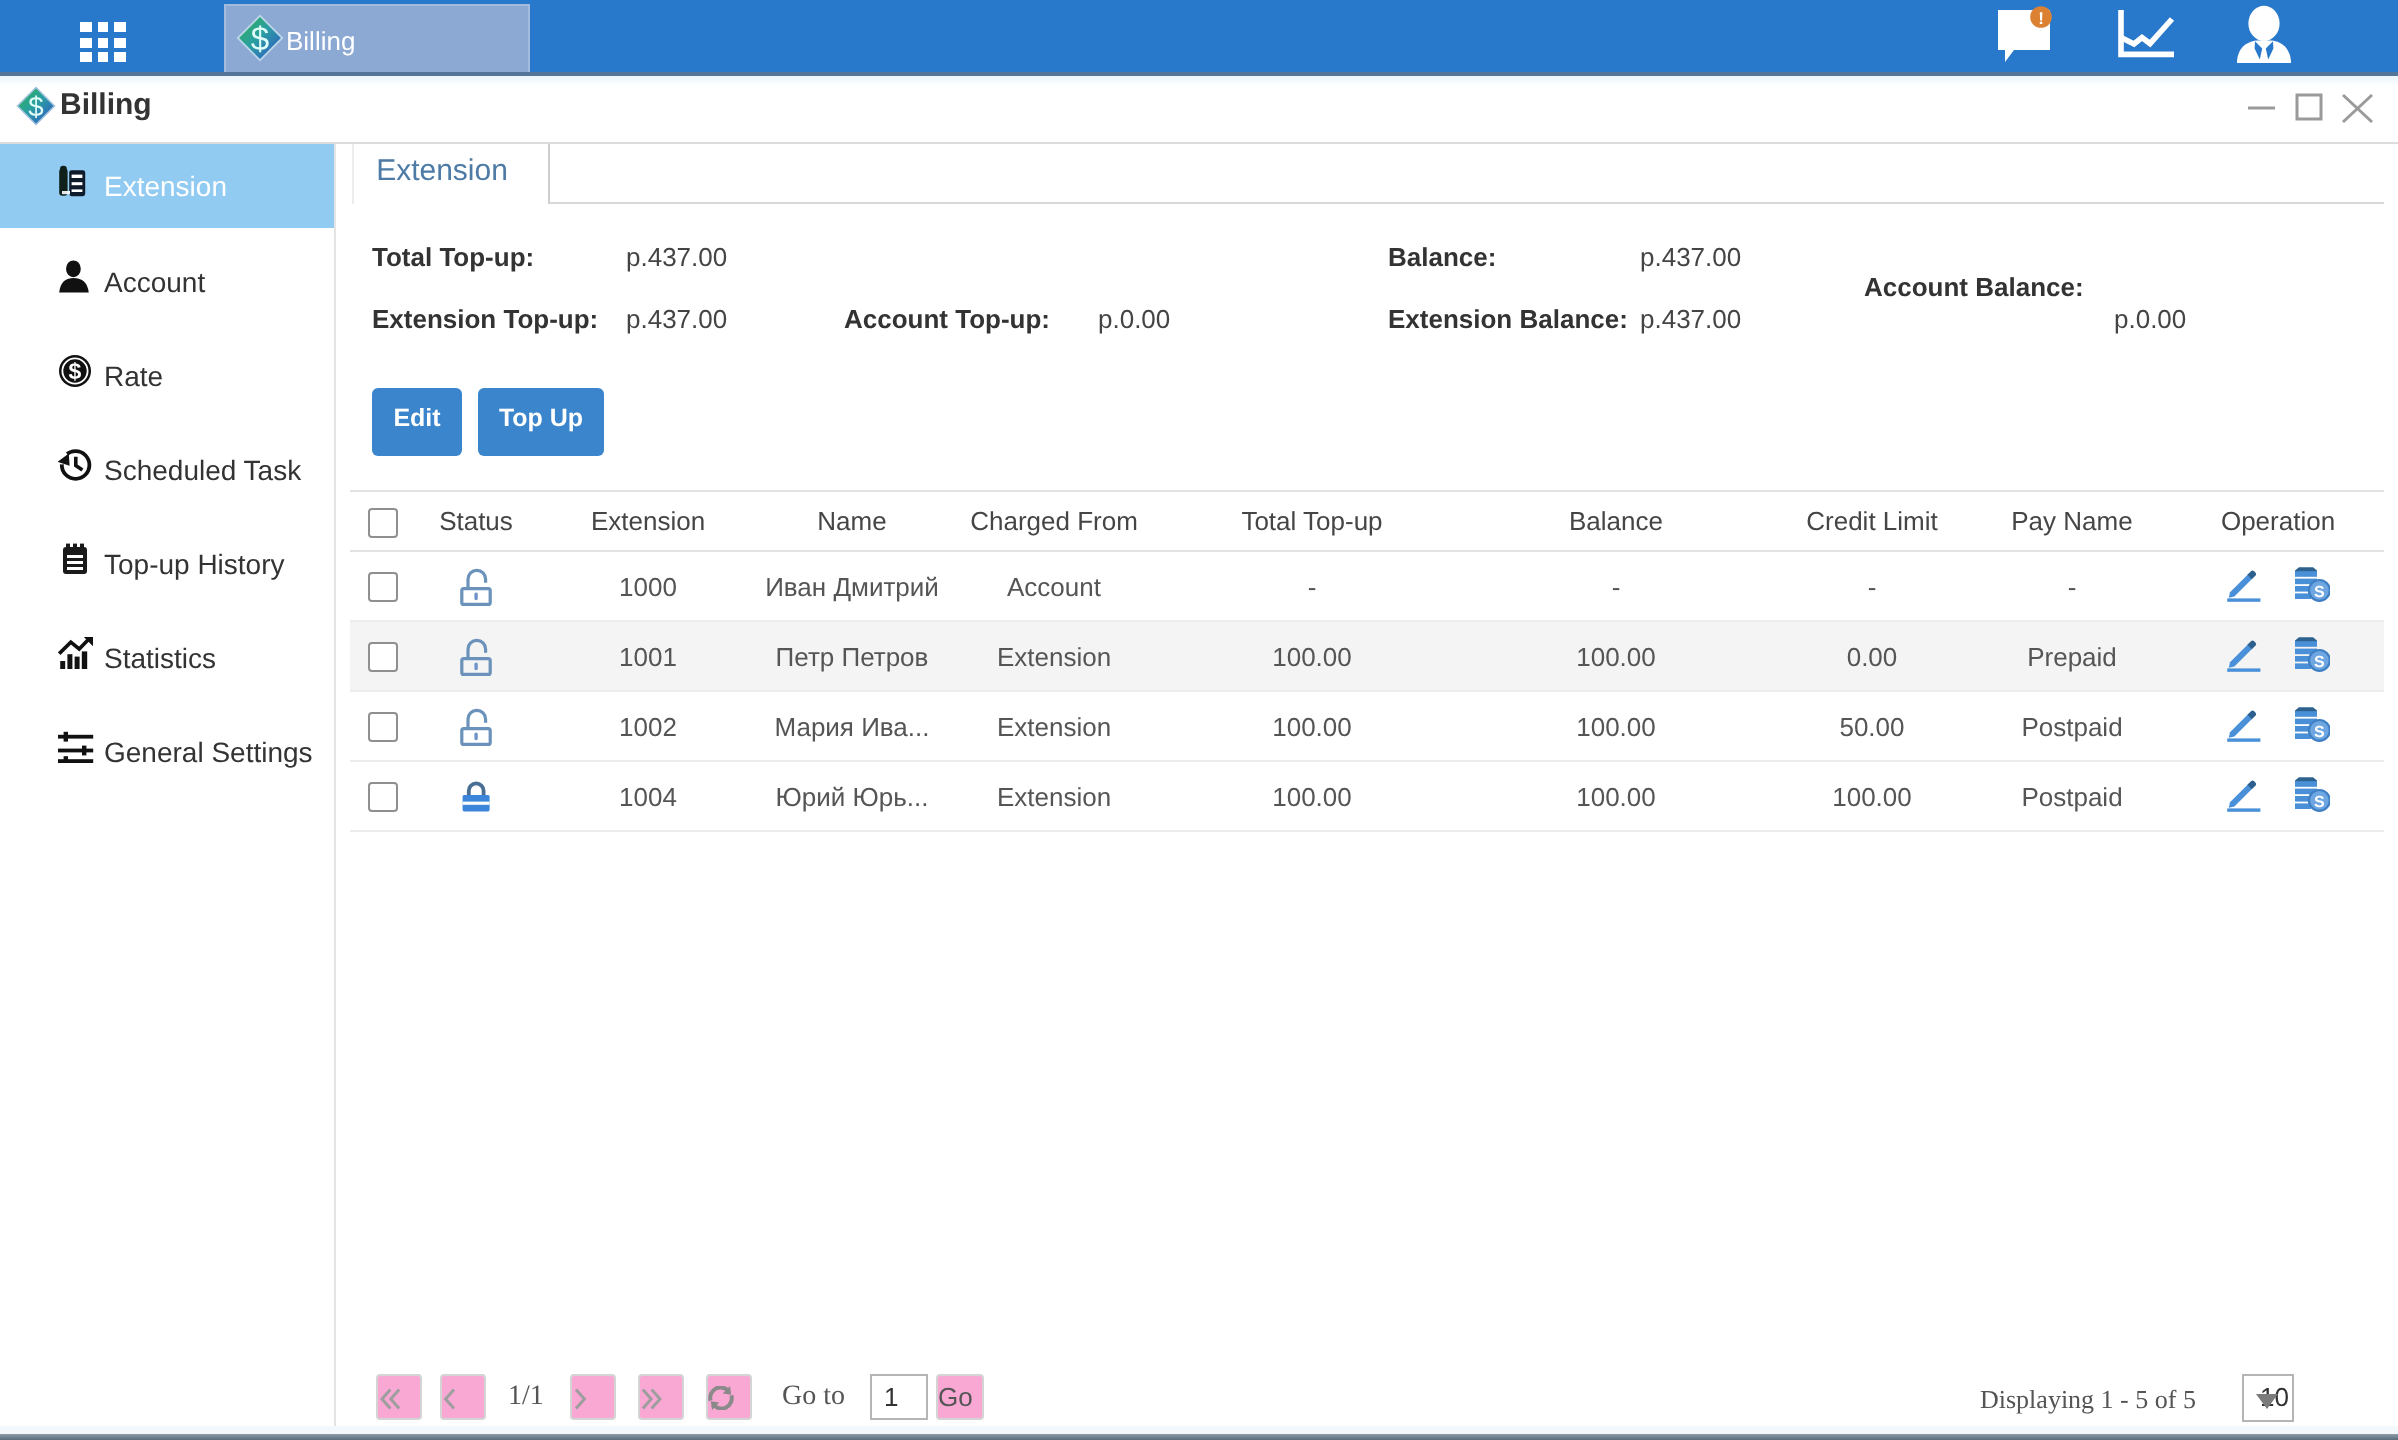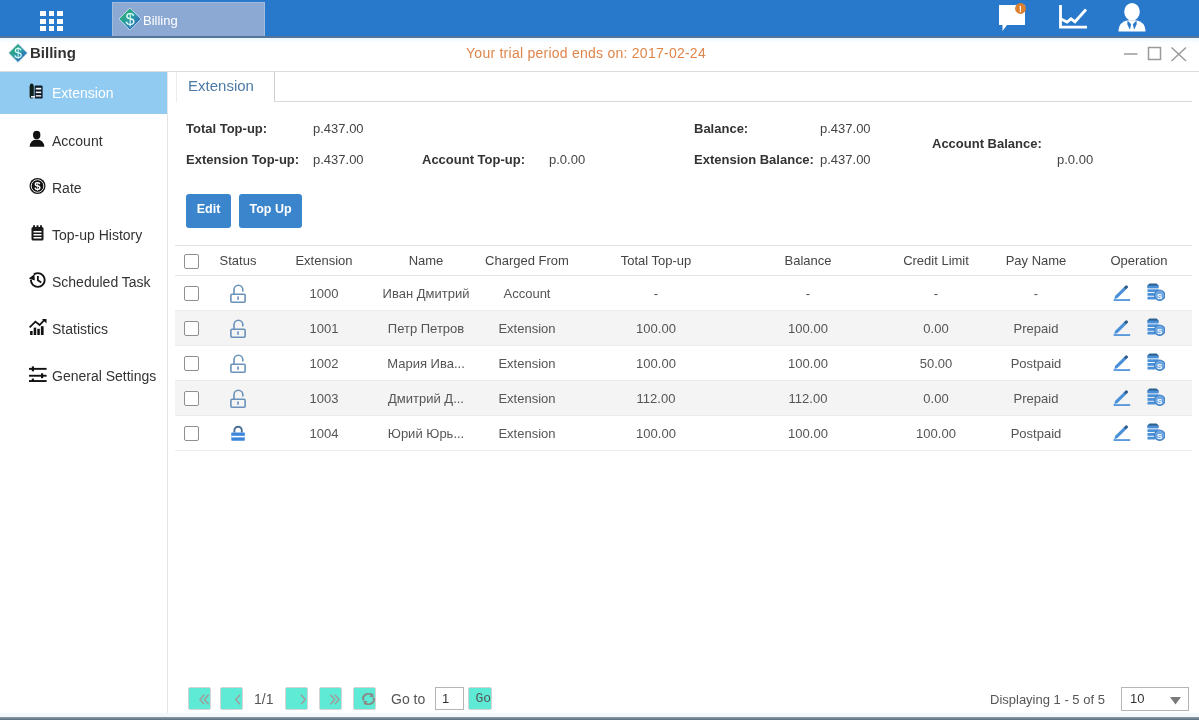--- a/index.html
+++ b/index.html
@@ -29,24 +29,24 @@
 .lbl { position:absolute; font-size:13px; font-weight:bold; color:#333; }
 .val { position:absolute; font-size:13px; color:#444; }
 .btn { position:absolute; top:194px; height:34px; background:#3a85cc; color:#fff; font-size:12.5px; font-weight:bold; text-align:center; line-height:30px; border-radius:3px; }
 
 #tbl { position:absolute; left:175px; top:245px; width:1017px; border-collapse:collapse; table-layout:fixed; }
 #tbl th { height:30px; font-size:13px; font-weight:normal; color:#454545; border-top:1px solid #e3e3e3; border-bottom:1px solid #e3e3e3; text-align:center; }
 #tbl td { height:35px; font-size:13px; color:#555; text-align:center; border-bottom:1px solid #ececec; white-space:nowrap; overflow:hidden; vertical-align:middle; }
 #tbl tr.odd td { background:#f4f4f4; }
 .cb { display:inline-block; width:15px; height:15px; border:1px solid #8f8f8f; border-radius:2px; background:#fff; vertical-align:middle; }
 
-.pbtn { position:absolute; top:687px; width:23px; height:23px; background:#5eead4; border:1px solid #d4d4d4; border-radius:2px; text-align:right;font-family:Liberation Mono, monospace; }
-.ptxt { position:absolute; font-size:13px; color:#555; }
+.pbtn { position:absolute; top:687px; width:23px; height:23px; background:#f9a8d4; border:1px solid #d4d4d4; border-radius:2px; text-align:left; }
+.ptxt { position:absolute; font-size:13px; color:#555;font-family:Liberation Serif, serif; }
 #goinput { position:absolute; left:435px; top:687px; width:29px; height:23px; border:1px solid #b5b5b5; font-size:13px; color:#333; text-align:left; padding-left:6px; line-height:21px; background:#fff; }
-#pagesel { position:absolute; left:1121px; top:687px; width:68px; height:24px; border:1px solid #b5b5b5; background:#fff; font-size:13px; color:#333; line-height:22px; padding-left:8px; }
+#pagesel { position:absolute; left:1121px; top:687px; width:26px; height:24px; border:1px solid #b5b5b5; background:#fff; font-size:13px; color:#333; line-height:22px; padding-left:8px; }
 #bottombar { position:absolute; left:0; top:713px; width:1199px; height:7px; background:#f2f8fb; }
 #bottombar .dark { position:absolute; left:0; top:4px; width:1199px; height:3px; background:linear-gradient(#8d9ca8,#5a6d7d); }
 .arr { color:#aaa; font-size:15px; line-height:21px; display:block; }
 </style>
 </head>
 <body>
 <svg width="0" height="0" style="position:absolute">
   <defs>
     <symbol id="lockopen" viewBox="0 0 16 21">
       <path d="M4 12.3 V7.6 a4.4 4.4 0 0 1 8.8 0 v1.8" fill="none" stroke="#6a92ba" stroke-width="1.6"></path>
@@ -115,21 +115,20 @@
     <path d="M11.5 20.6 L15.1 24.3 L13.9 29.8 L11.3 24.3 Z" fill="#2878cb"></path>
     <path d="M20.5 20.6 L16.9 24.3 L18.1 29.8 L20.7 24.3 Z" fill="#2878cb"></path>
   </svg>
 </div>
 <div id="titlebar">
   <svg class="dmd2" width="20" height="20" viewBox="0 0 26 26">
     <rect x="4.5" y="4.5" width="17" height="17" transform="rotate(45 13 13)" fill="url(#g1)" stroke="#9fc2de" stroke-width="1"></rect>
     <text x="13" y="19.5" text-anchor="middle" font-size="18" fill="#dffdf8" font-family="Liberation Sans">$</text>
   </svg>
   <span class="ttl">Billing</span>
-  <div class="trial">Your trial period ends on: 2017-02-24</div>
   <svg class="winctl" style="left:1120px" width="72" height="34" viewBox="0 0 72 34">
     <line x1="4" y1="18" x2="17.5" y2="18" stroke="#9a9a9a" stroke-width="1.5"></line>
     <rect x="28.5" y="11.5" width="12" height="12" fill="none" stroke="#9a9a9a" stroke-width="1.5"></rect>
     <line x1="51.5" y1="11.5" x2="66" y2="25" stroke="#9a9a9a" stroke-width="1.5"></line>
     <line x1="66" y1="11.5" x2="51.5" y2="25" stroke="#9a9a9a" stroke-width="1.5"></line>
   </svg>
 </div>
 <div id="sidebar">
   <div class="mitem sel">
       <span class="mico"><svg width="14" height="16" viewBox="0 0 14 16">
@@ -152,39 +151,39 @@
     </div>
   <div class="mitem">
       <span class="mico"><svg width="17" height="17" viewBox="0 0 17 17">
     <circle cx="8.5" cy="8.5" r="8" fill="#111"></circle>
     <circle cx="8.5" cy="8.5" r="6.3" fill="none" stroke="#fff" stroke-width="0.9"></circle>
     <text x="8.5" y="12.6" text-anchor="middle" font-size="11.5" font-weight="bold" fill="#fff" font-family="Liberation Sans">$</text>
   </svg></span>
       <span class="mtxt">Rate</span>
     </div>
   <div class="mitem">
+      <span class="mico"><svg width="18" height="16" viewBox="0 0 18 16">
+    <circle cx="8.8" cy="8" r="6.9" fill="none" stroke="#111" stroke-width="1.9"></circle>
+    <circle cx="1.9" cy="4.4" r="3.3" fill="#fff"></circle>
+    <path d="M-0.2 6.4 L5.4 2.2 L5.8 8.4 Z" fill="#111"></path>
+    <path d="M8.9 3.9 V8.3 L12.2 10.5" fill="none" stroke="#111" stroke-width="1.8"></path>
+  </svg></span>
+      <span class="mtxt">Scheduled Task</span>
+    </div>
+  <div class="mitem">
       <span class="mico"><svg width="17" height="17" viewBox="0 0 17 17">
     <rect x="2.5" y="2.5" width="12" height="13.5" rx="1.5" fill="#1a1a1a"></rect>
     <rect x="4" y="0.8" width="2" height="3.4" fill="#1a1a1a"></rect>
           <rect x="7.5" y="0.8" width="2" height="3.4" fill="#1a1a1a"></rect>
           <rect x="11" y="0.8" width="2" height="3.4" fill="#1a1a1a"></rect>
     <rect x="4.5" y="6.5" width="8" height="1.5" fill="#fff"></rect>
     <rect x="4.5" y="9.5" width="8" height="1.5" fill="#fff"></rect>
     <rect x="4.5" y="12.5" width="8" height="1.5" fill="#fff"></rect>
   </svg></span>
       <span class="mtxt">Top-up History</span>
-    </div>
-  <div class="mitem">
-      <span class="mico"><svg width="18" height="16" viewBox="0 0 18 16">
-    <circle cx="8.8" cy="8" r="6.9" fill="none" stroke="#111" stroke-width="1.9"></circle>
-    <circle cx="1.9" cy="4.4" r="3.3" fill="#fff"></circle>
-    <path d="M-0.2 6.4 L5.4 2.2 L5.8 8.4 Z" fill="#111"></path>
-    <path d="M8.9 3.9 V8.3 L12.2 10.5" fill="none" stroke="#111" stroke-width="1.8"></path>
-  </svg></span>
-      <span class="mtxt">Scheduled Task</span>
     </div>
   <div class="mitem">
       <span class="mico"><svg width="18" height="16" viewBox="0 0 18 16">
     <rect x="1.1" y="12" width="2.5" height="4" fill="#111"></rect>
     <rect x="4.7" y="8.6" width="2.5" height="7.4" fill="#111"></rect>
     <rect x="8.3" y="9.8" width="2.5" height="6.2" fill="#111"></rect>
     <rect x="11.9" y="7.2" width="2.7" height="8.8" fill="#111"></rect>
     <path d="M0.6 8.3 L6.4 2.6 L10.6 6 L15.2 1.2" fill="none" stroke="#111" stroke-width="1.8"></path>
     <path d="M12.9 0 h4.6 v4.6 z" fill="#111"></path>
   </svg></span>
@@ -296,38 +295,20 @@
     <td>100.00</td>
         <td>100.00</td>
         <td>50.00</td>
         <td>Postpaid</td>
         <td><svg width="18" height="17" viewBox="0 0 18 17" style="margin-right:16px">
             <use href="#pencil"></use>
           </svg><svg width="18" height="18" viewBox="0 0 18 18">
             <use href="#coins"></use>
           </svg></td>
   </tr>
-  <tr class="odd">
-    <td><span class="cb"></span></td>
-        <td><svg width="16" height="21" viewBox="0 0 16 21" style="margin-top:2px">
-            <use href="#lockopen"></use>
-          </svg></td>
-        <td>1003</td>
-        <td>Дмитрий Д...</td>
-        <td>Extension</td>
-    <td>112.00</td>
-        <td>112.00</td>
-        <td>0.00</td>
-        <td>Prepaid</td>
-        <td><svg width="18" height="17" viewBox="0 0 18 17" style="margin-right:16px">
-            <use href="#pencil"></use>
-          </svg><svg width="18" height="18" viewBox="0 0 18 18">
-            <use href="#coins"></use>
-          </svg></td>
-  </tr>
   <tr>
     <td><span class="cb"></span></td>
         <td><svg width="16" height="17" viewBox="0 0 16 17" style="margin-top:2px">
             <use href="#lockclosed"></use>
           </svg></td>
         <td>1004</td>
         <td>Юрий Юрь...</td>
         <td>Extension</td>
     <td>100.00</td>
         <td>100.00</td>

